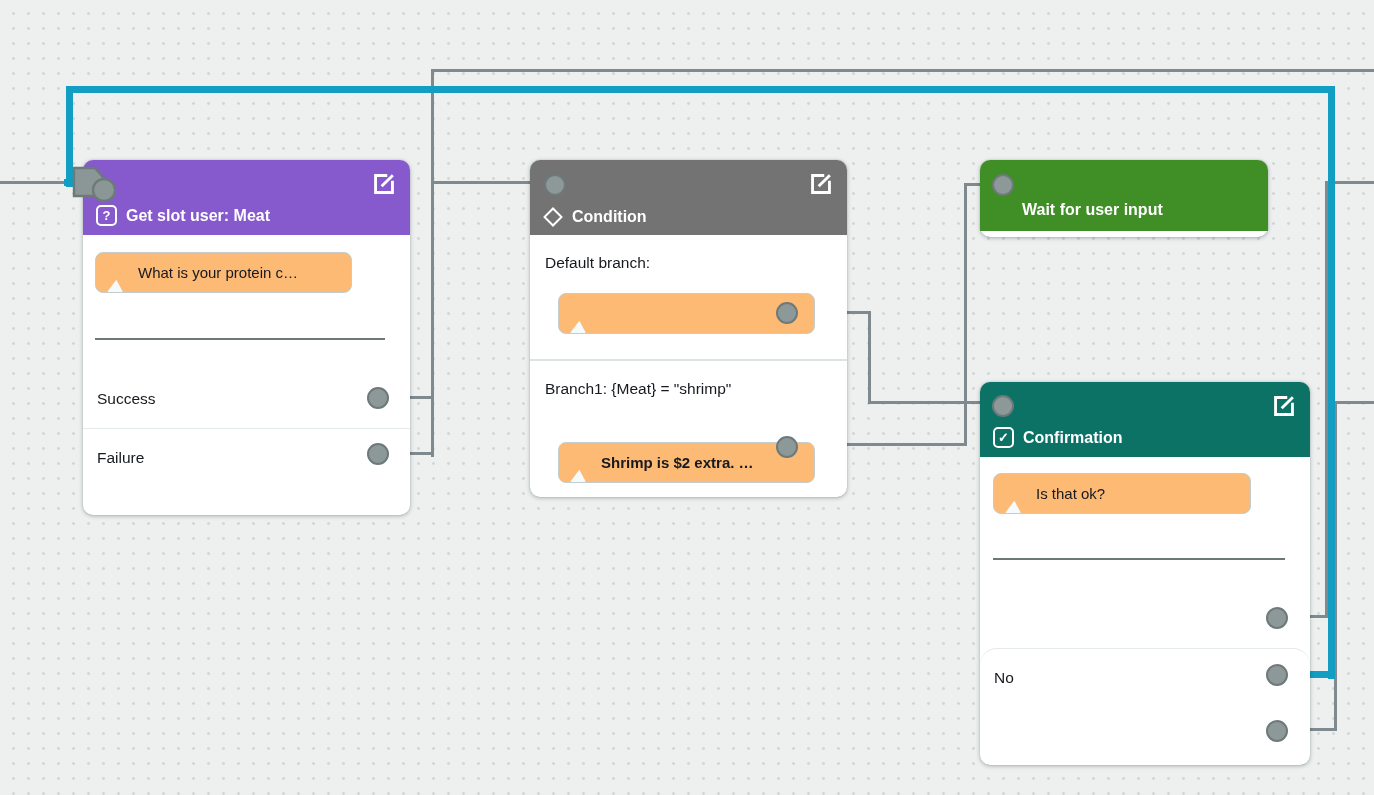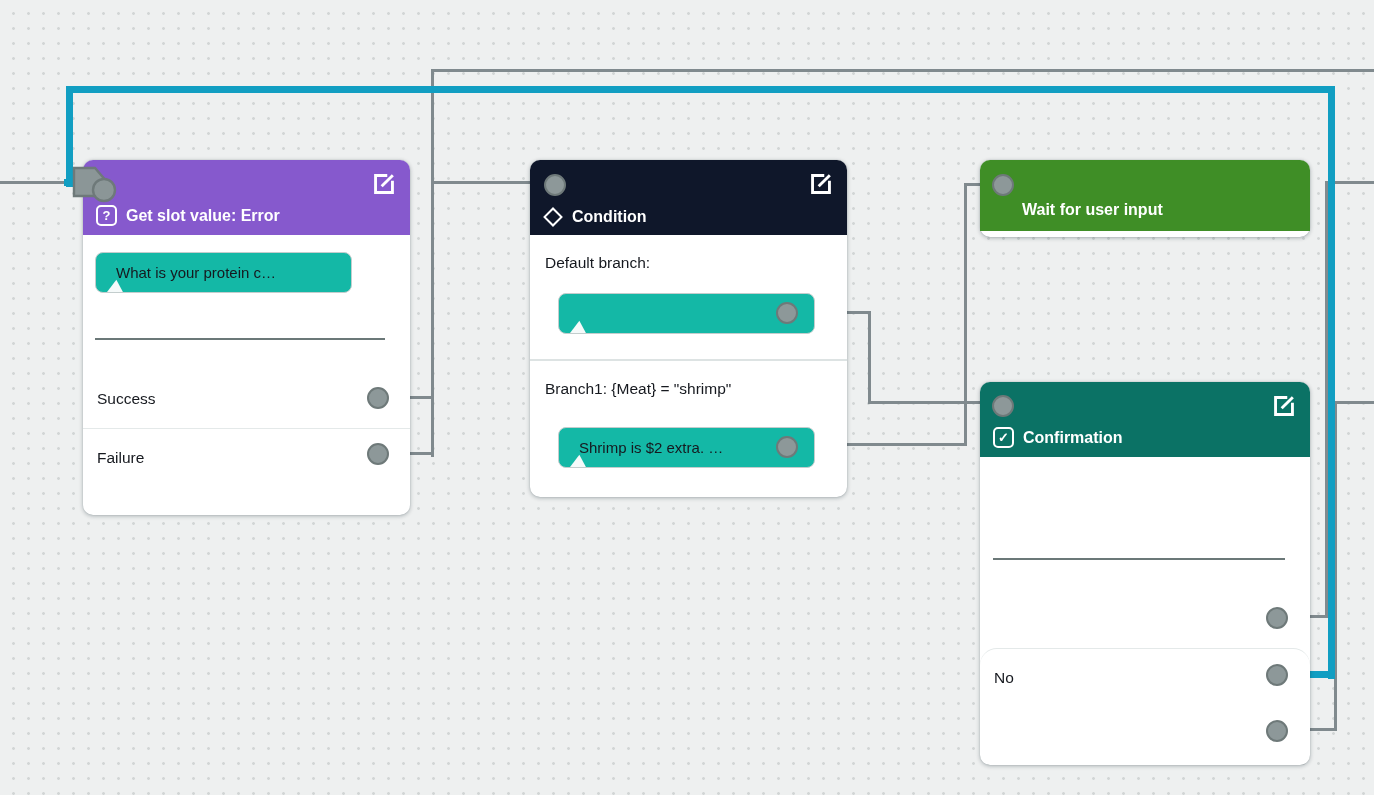--- a/index.html
+++ b/index.html
@@ -40,23 +40,23 @@
   .sq-icon{
     width:21px; height:21px; border:2px solid #fff; border-radius:5px;
     display:flex; align-items:center; justify-content:center;
     font-size:13px; font-weight:bold; color:#fff; line-height:1;
   }
   .diamond-icon{
     width:14px; height:14px; border:2px solid #fff; transform:rotate(45deg);
     margin:2px 3px 2px 3px;
   }
   .bubble{
-    position:absolute; height:41px; background:#14b8a6;
+    position:absolute; height:41px; background:#fdba74;
     border:1px solid #c3cdcd; border-radius:8px;
-    font-size:15px; line-height:39px; padding-left:20px; white-space:nowrap;
+    font-size:15px; line-height:39px; padding-left:42px; white-space:nowrap;
     overflow:hidden;
   }
   .bubble::after{
     content:""; position:absolute; left:12px; bottom:-7px; width:13px; height:13px;
     background:#f5fafa; border-right:1px solid #c3cdcd; border-bottom:1px solid #c3cdcd;
     transform:rotate(62deg) skewX(25deg);
   }
   .divider-dark{ position:absolute; height:2px; background:#6b7878; }
   .row{
     position:absolute; left:0; right:0; height:58px;
@@ -107,79 +107,80 @@
   <div class="node" style="left:83px;top:160px;width:327px;height:355px;">
     <div class="node-header" style="background:#8659cd;">
       <button class="edit-btn">
         <svg width="26" height="26" viewBox="0 0 20 20">
           <path d="M12.5 3.5 H3.5 V16.5 H16.5 V7.5" fill="none" stroke="#fff" stroke-width="2.2"></path>
           <path d="M8.2 11.8 L16.8 3.2" fill="none" stroke="#fff" stroke-width="2.2"></path>
         </svg>
       </button>
       <div class="title-row">
         <span class="sq-icon">?</span>
-        <span>Get slot value: Error</span>
+        <span>Get slot user: Meat</span>
       </div>
     </div>
     <div class="bubble" style="left:12px;top:92px;width:257px;">What is your protein c…</div>
     <div class="divider-dark" style="left:12px;top:178px;width:290px;"></div>
     <div class="row sep" style="top:268px;">
       <span>Failure</span>
     </div>
     <div class="row" style="top:210px;">
       <span>Success</span>
     </div>
   </div>
 
   <svg class="flag" style="left:70px;top:163px;" width="48" height="44" viewBox="0 0 48 44">
     <path d="M4 5 h21 l12 14 -12 14 h-21 z" fill="#8b9697" stroke="#6e7979" stroke-width="2.4"></path>
     <circle cx="34" cy="27" r="11" fill="#8b9697" stroke="#6e7979" stroke-width="2.4"></circle>
   </svg>
 
   <div class="node" style="left:530px;top:160px;width:317px;height:337px;">
-    <div class="node-header" style="background:#0f172a;">
+    <div class="node-header" style="background:#737373;">
       <button class="edit-btn">
         <svg width="26" height="26" viewBox="0 0 20 20">
           <path d="M12.5 3.5 H3.5 V16.5 H16.5 V7.5" fill="none" stroke="#fff" stroke-width="2.2"></path>
           <path d="M8.2 11.8 L16.8 3.2" fill="none" stroke="#fff" stroke-width="2.2"></path>
         </svg>
       </button>
       <div class="title-row">
         <span class="diamond-icon"></span>
         <span>Condition</span>
       </div>
     </div>
     <div class="body-label" style="left:15px;top:94px;">Default branch:</div>
     <div class="bubble" style="left:28px;top:133px;width:257px;"></div>
     <div class="section-sep" style="top:199px;"></div>
     <div class="body-label" style="left:15px;top:220px;">Branch1: {Meat} = "shrimp"</div>
-    <div class="bubble" style="left:28px;top:267px;width:257px;">Shrimp is $2 extra. …</div>
+    <div class="bubble" style="left:28px;top:282px;width:257px;font-weight:bold;">Shrimp is $2 extra. …</div>
   </div>
 
-  <div class="node" style="left:980px;top:160px;width:330px;height:77px;">
+  <div class="node" style="left:980px;top:160px;width:288px;height:77px;">
     <div class="node-header" style="background:#3f8e26;height:71px;">
       <div class="title-row" style="left:42px;bottom:12px;">
         <span>Wait for user input</span>
       </div>
     </div>
   </div>
 
   <div class="node" style="left:980px;top:382px;width:330px;height:383px;">
     <div class="node-header" style="background:#0b7265;">
       <button class="edit-btn">
         <svg width="26" height="26" viewBox="0 0 20 20">
           <path d="M12.5 3.5 H3.5 V16.5 H16.5 V7.5" fill="none" stroke="#fff" stroke-width="2.2"></path>
           <path d="M8.2 11.8 L16.8 3.2" fill="none" stroke="#fff" stroke-width="2.2"></path>
         </svg>
       </button>
       <div class="title-row">
         <span class="sq-icon">✓</span>
         <span>Confirmation</span>
       </div>
     </div>
+    <div class="bubble" style="left:13px;top:91px;width:258px;">Is that ok?</div>
     <div class="divider-dark" style="left:13px;top:176px;width:292px;"></div>
     <div class="row sep" style="top:266px;border-radius:17px;">
       <span>No</span>
     </div>
   </div>
 
   <div class="port" style="left:544px;top:174px;"></div>
   <div class="port" style="left:776px;top:302px;"></div>
   <div class="port" style="left:776px;top:436px;"></div>
   <div class="port" style="left:992px;top:174px;"></div>

